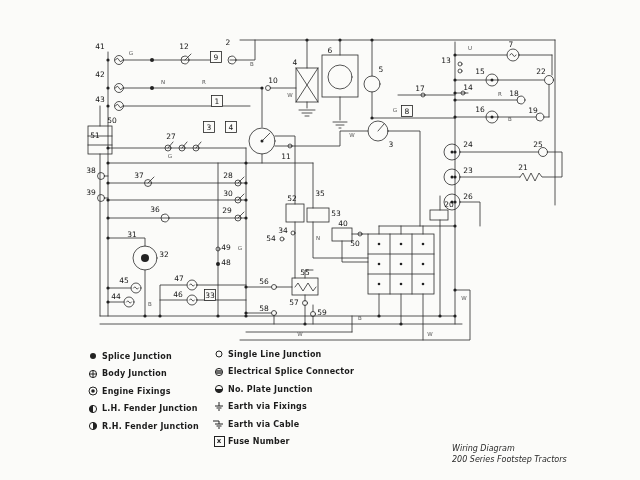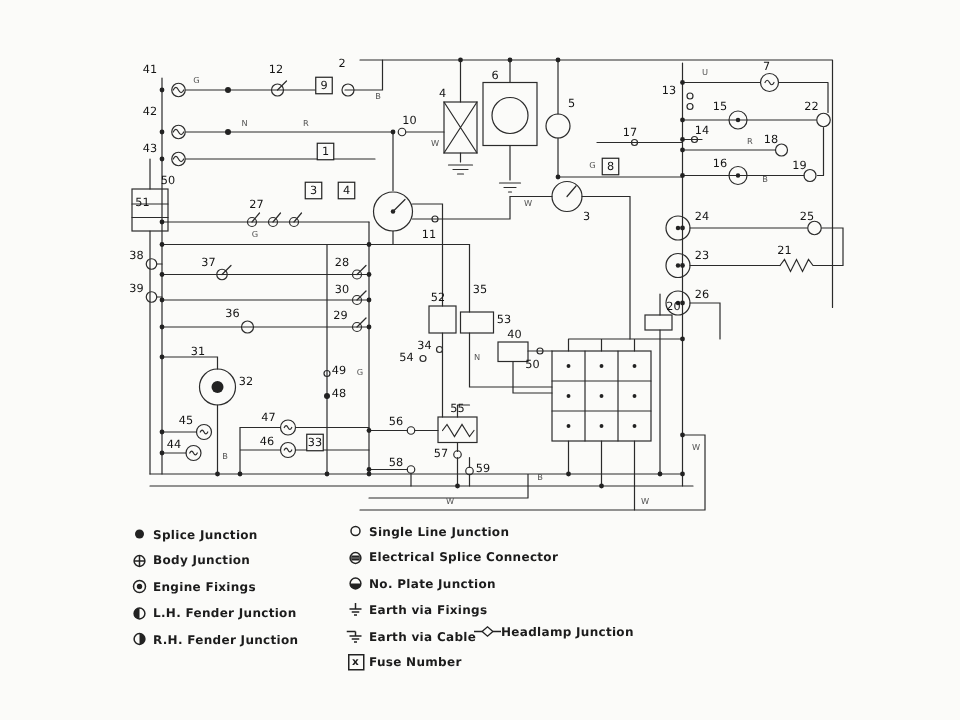--- a/index.html
+++ b/index.html
@@ -5,21 +5,21 @@
   html,body{margin:0;padding:0;background:#e8e8e6;}
   .page{
     position:relative;width:640px;height:480px;background:#fbfbf9;
     font-family:"DejaVu Sans",sans-serif;color:#1c1c1c;overflow:hidden;
   }
   svg text{user-select:none;}
   .callout{font:7.5px "DejaVu Sans",sans-serif;fill:#151515;}
   .wlabel{font:5.5px "DejaVu Sans",sans-serif;fill:#555;}
   .legend-col{position:absolute;}
   #legend-left{left:84px;top:352px;text-align:center;}
-  #legend-right{left:228px;top:350px;}
+  #legend-right{left:210px;top:350px;}
   .legend-row{display:flex;align-items:center;height:8px;margin-bottom:9.5px;}
   .sym{width:18px;display:inline-flex;justify-content:center;align-items:center;flex:none;}
   .sym svg{display:block;}
   .lbl{font-size:8px;font-weight:bold;letter-spacing:.2px;white-space:nowrap;}
   .fuse-box{width:9px;height:9px;border:1px solid #222;font-size:7px;font-weight:bold;
     display:inline-flex;align-items:center;justify-content:center;line-height:1;}
   #legend-headlamp{position:absolute;left:316px;top:417px;display:flex;align-items:center;}
   .title-block{position:absolute;left:452px;top:443px;font-style:italic;font-size:8px;line-height:11px;color:#2a2a2a;}
 </style>
 </head>
@@ -494,26 +494,19 @@
         </span>
         <span class="lbl">Earth via Cable</span>
       </div>
       <div class="legend-row">
         <span class="sym">
           <span class="fuse-box">x</span>
         </span>
         <span class="lbl">Fuse Number</span>
       </div>
     </div>
-  <div id="legend-headlamp">
-      <div class="legend-row">
-        <span class="sym">
-          <svg width="20" height="12" viewBox="0 0 20 12">
-            <path d="M0 6 H6 M14 6 H20" stroke="#222"></path>
-            <path d="M6 6 L10 2.5 L14 6 L10 9.5 Z" fill="none" stroke="#222"></path>
-          </svg>
-        </span>
-        <span class="lbl">Headlamp Junction</span>
-      </div>
-    </div>
-
+
+  <div class="title-block">
+    <div>Wiring Diagram</div>
+    <div>200 Series Footstep Tractors</div>
+  </div>
 
 </div>
 
 </body></html>

